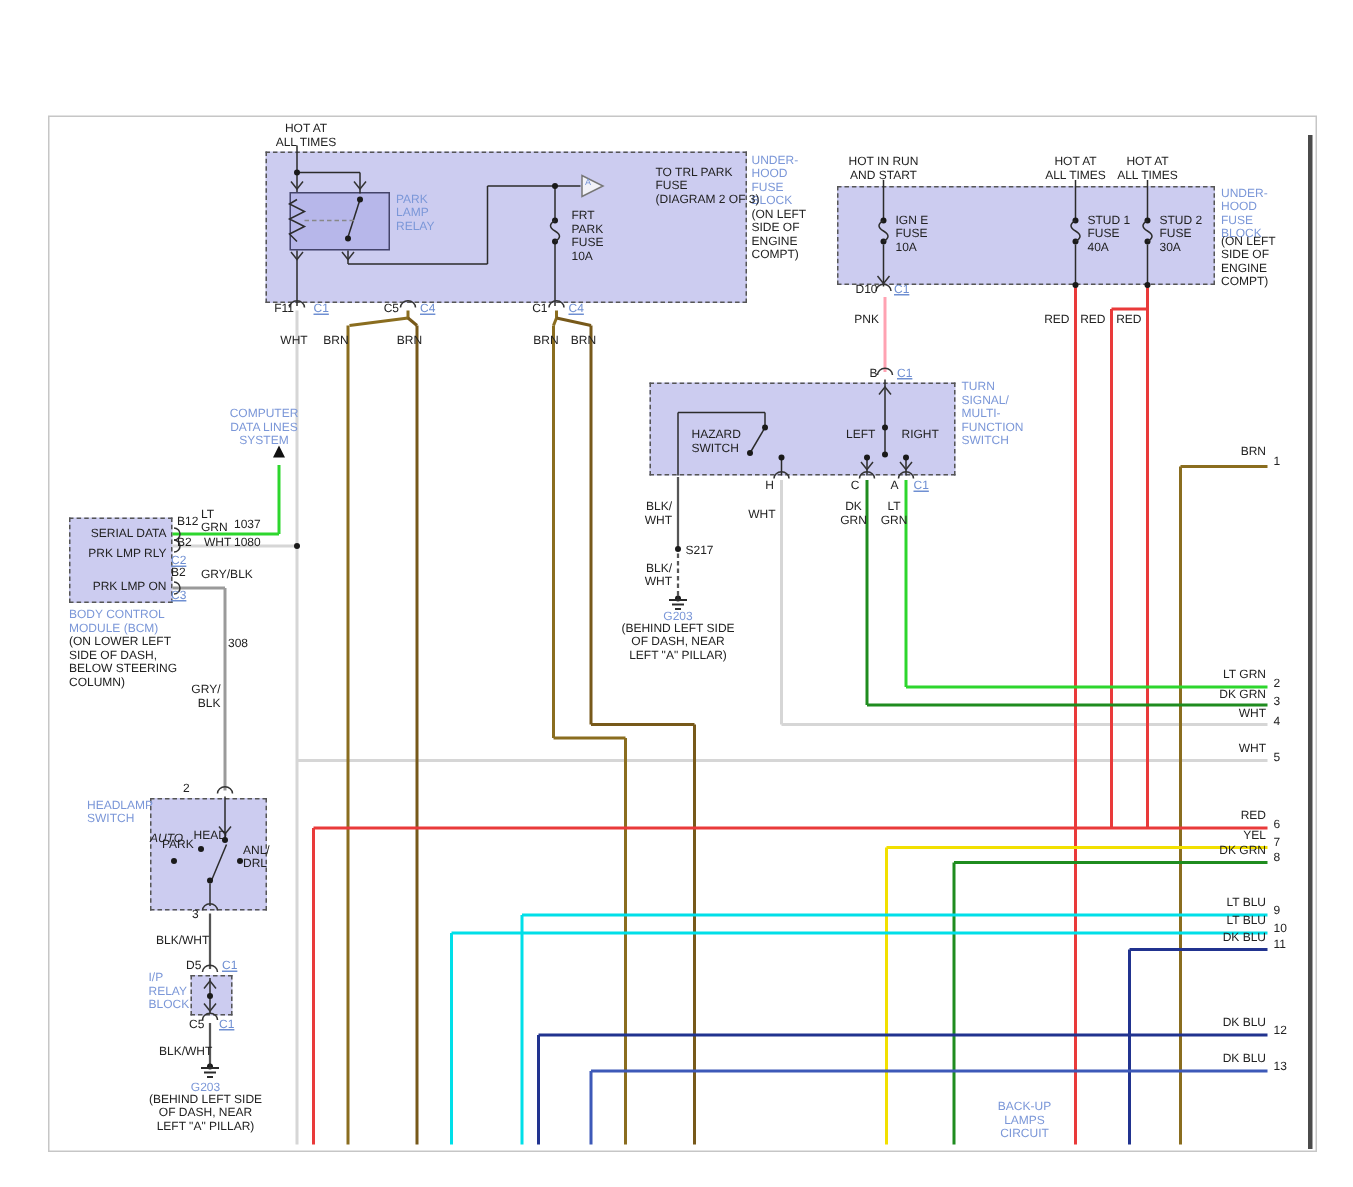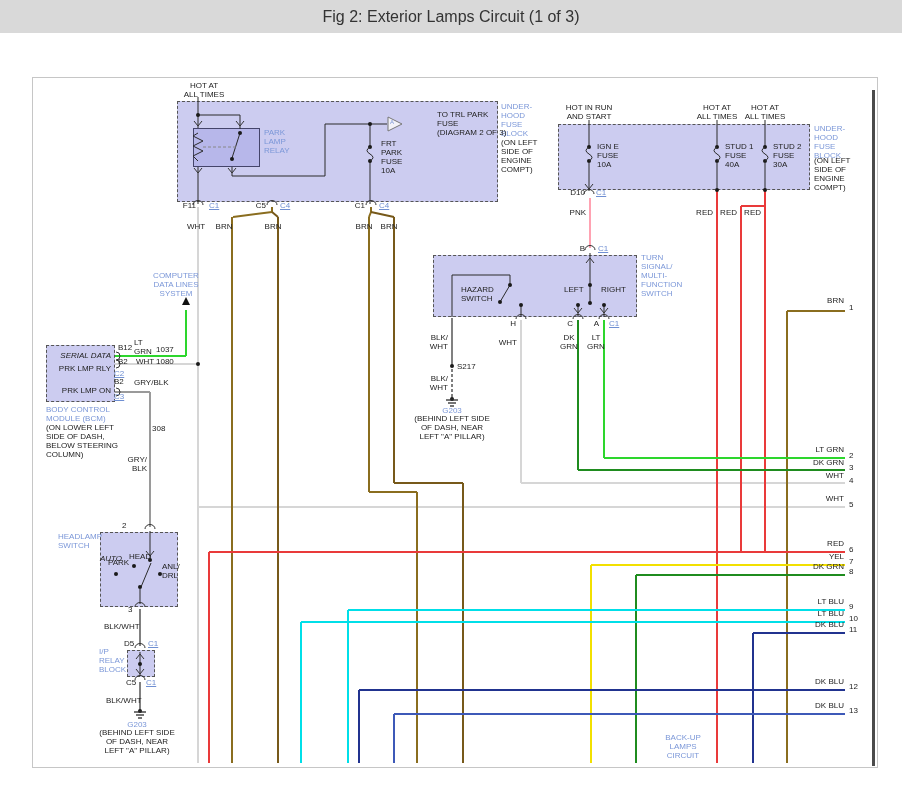--- a/index.html
+++ b/index.html
@@ -18,23 +18,20 @@
   .lbl.b{color:#7b97d8;}
   .lbl.l{color:#6f8fd2;text-decoration:underline;cursor:pointer;}
   .lbl.c{transform:translateX(-50%);text-align:center;}
   .lbl.r{transform:translateX(-100%);text-align:right;}
   .lbl.s6{font-size:6px;line-height:6px;}
 </style>
 </head>
 <body>
 
 <div class="stage">
-  <div class="titlebar">
-    <span>Fig 2: Exterior Lamps Circuit (1 of 3)</span>
-  </div>
   <div class="page-frame"></div>
   <div class="page-accent"></div>
   <div id="boxes">
       <div class="box" style="left: 177px; top: 101px; width: 321px; height: 101px;"></div>
       <div class="box solid" style="left: 193px; top: 128px; width: 67px; height: 39px;"></div>
       <div class="box" style="left: 558px; top: 124px; width: 252px; height: 66px;"></div>
       <div class="box" style="left: 433px; top: 255px; width: 204px; height: 62px;"></div>
       <div class="box" style="left: 46px; top: 345px; width: 69px; height: 57px;"></div>
       <div class="box" style="left: 100px; top: 532px; width: 78px; height: 75px;"></div>
       <div class="box" style="left: 127px; top: 650px; width: 28px; height: 27px;"></div>
@@ -225,21 +222,21 @@
       <div class="lbl r" style="left: 365px; top: 201px;">C1</div>
       <div class="lbl l" style="left: 379px; top: 201px;">C4</div>
       <div class="lbl c" style="left: 196px; top: 222px;">WHT</div>
       <div class="lbl c" style="left: 224px; top: 222px;">BRN</div>
       <div class="lbl c" style="left: 273px; top: 222px;">BRN</div>
       <div class="lbl c" style="left: 364px; top: 222px;">BRN</div>
       <div class="lbl c" style="left: 389px; top: 222px;">BRN</div>
       <div class="lbl b c" style="left: 176px; top: 271px;">COMPUTER
 DATA LINES
 SYSTEM</div>
-      <div class="lbl r" style="left: 111px; top: 351px; font-style: italic;">SERIAL DATA</div>
+      <div class="lbl r" style="left: 111px; top: 351px;">SERIAL DATA</div>
       <div class="lbl r" style="left: 111px; top: 364px;">PRK LMP RLY</div>
       <div class="lbl r" style="left: 111px; top: 386px;">PRK LMP ON</div>
       <div class="lbl" style="left: 118px; top: 343px;">B12</div>
       <div class="lbl" style="left: 134px; top: 338px;">LT
 GRN</div>
       <div class="lbl" style="left: 156px; top: 345px;">1037</div>
       <div class="lbl" style="left: 118px; top: 357px;">B2</div>
       <div class="lbl" style="left: 136px; top: 357px;">WHT</div>
       <div class="lbl" style="left: 156px; top: 357px;">1080</div>
       <div class="lbl l" style="left: 114px; top: 369px;">C2</div>

